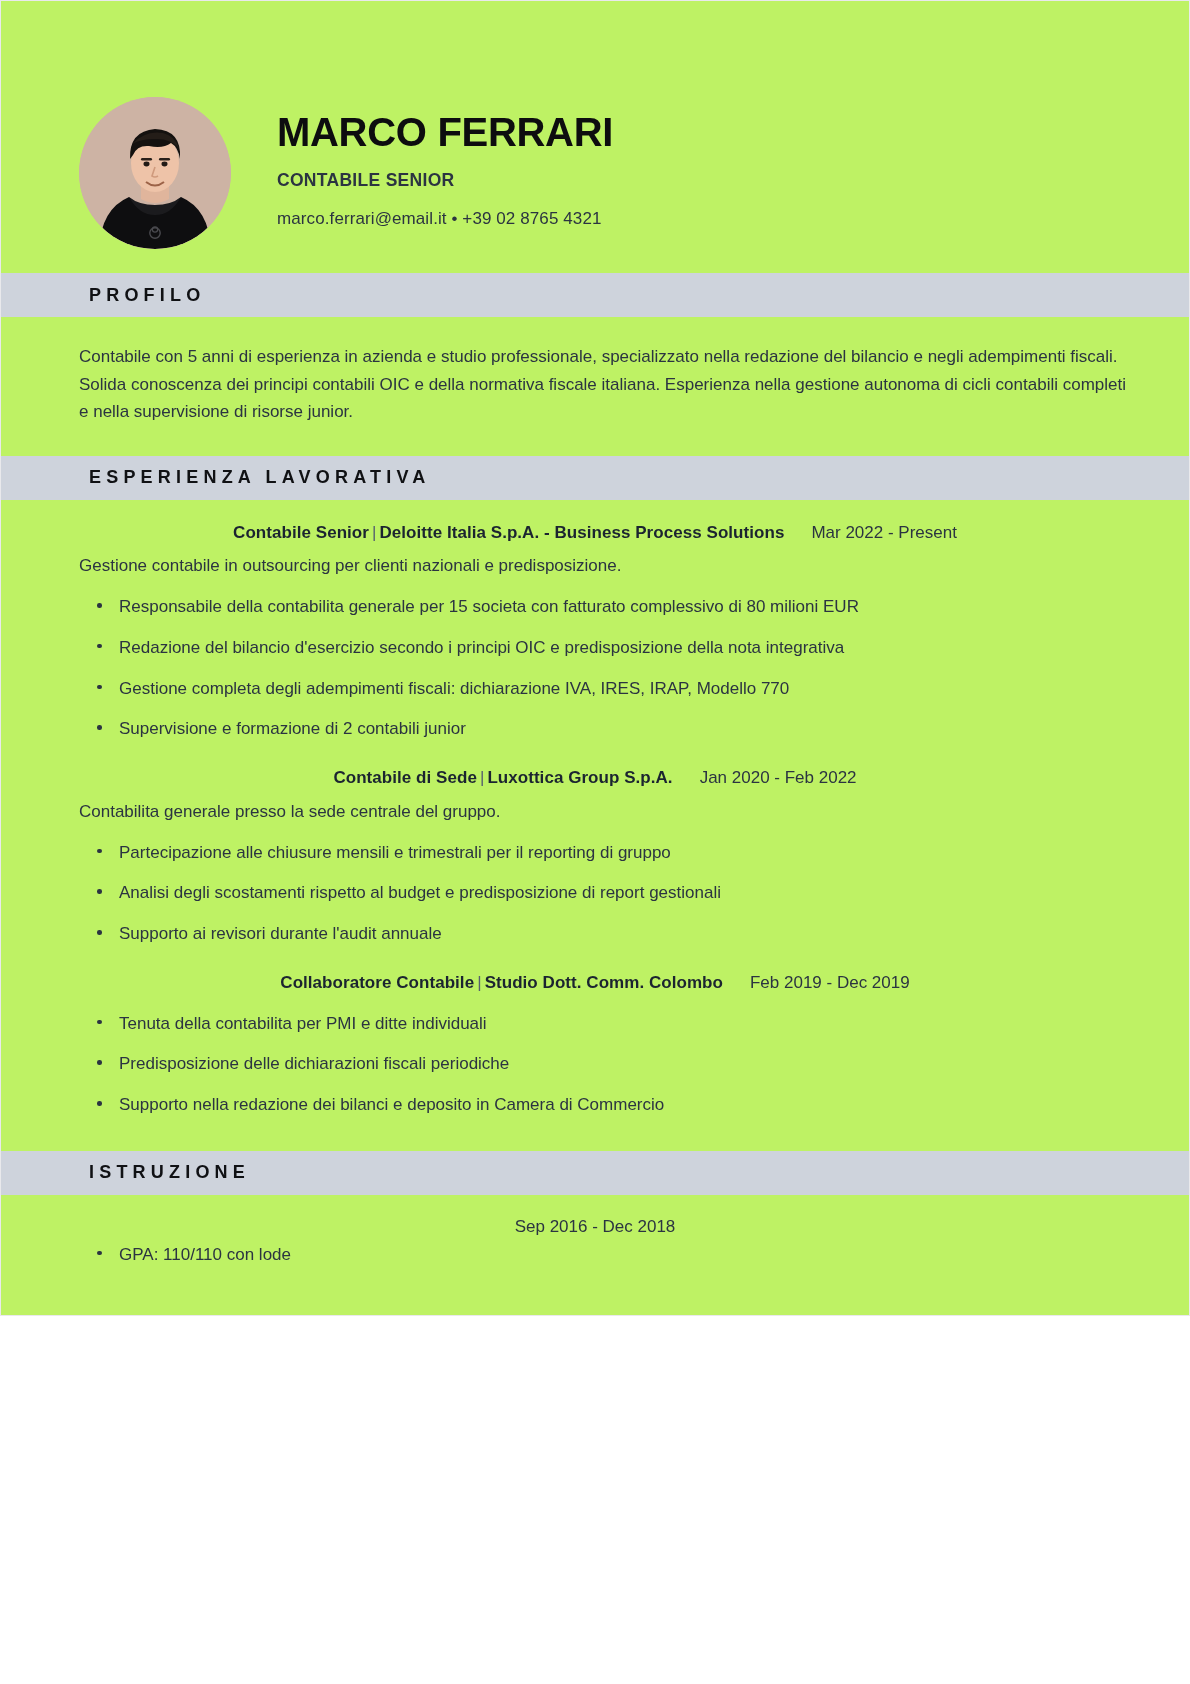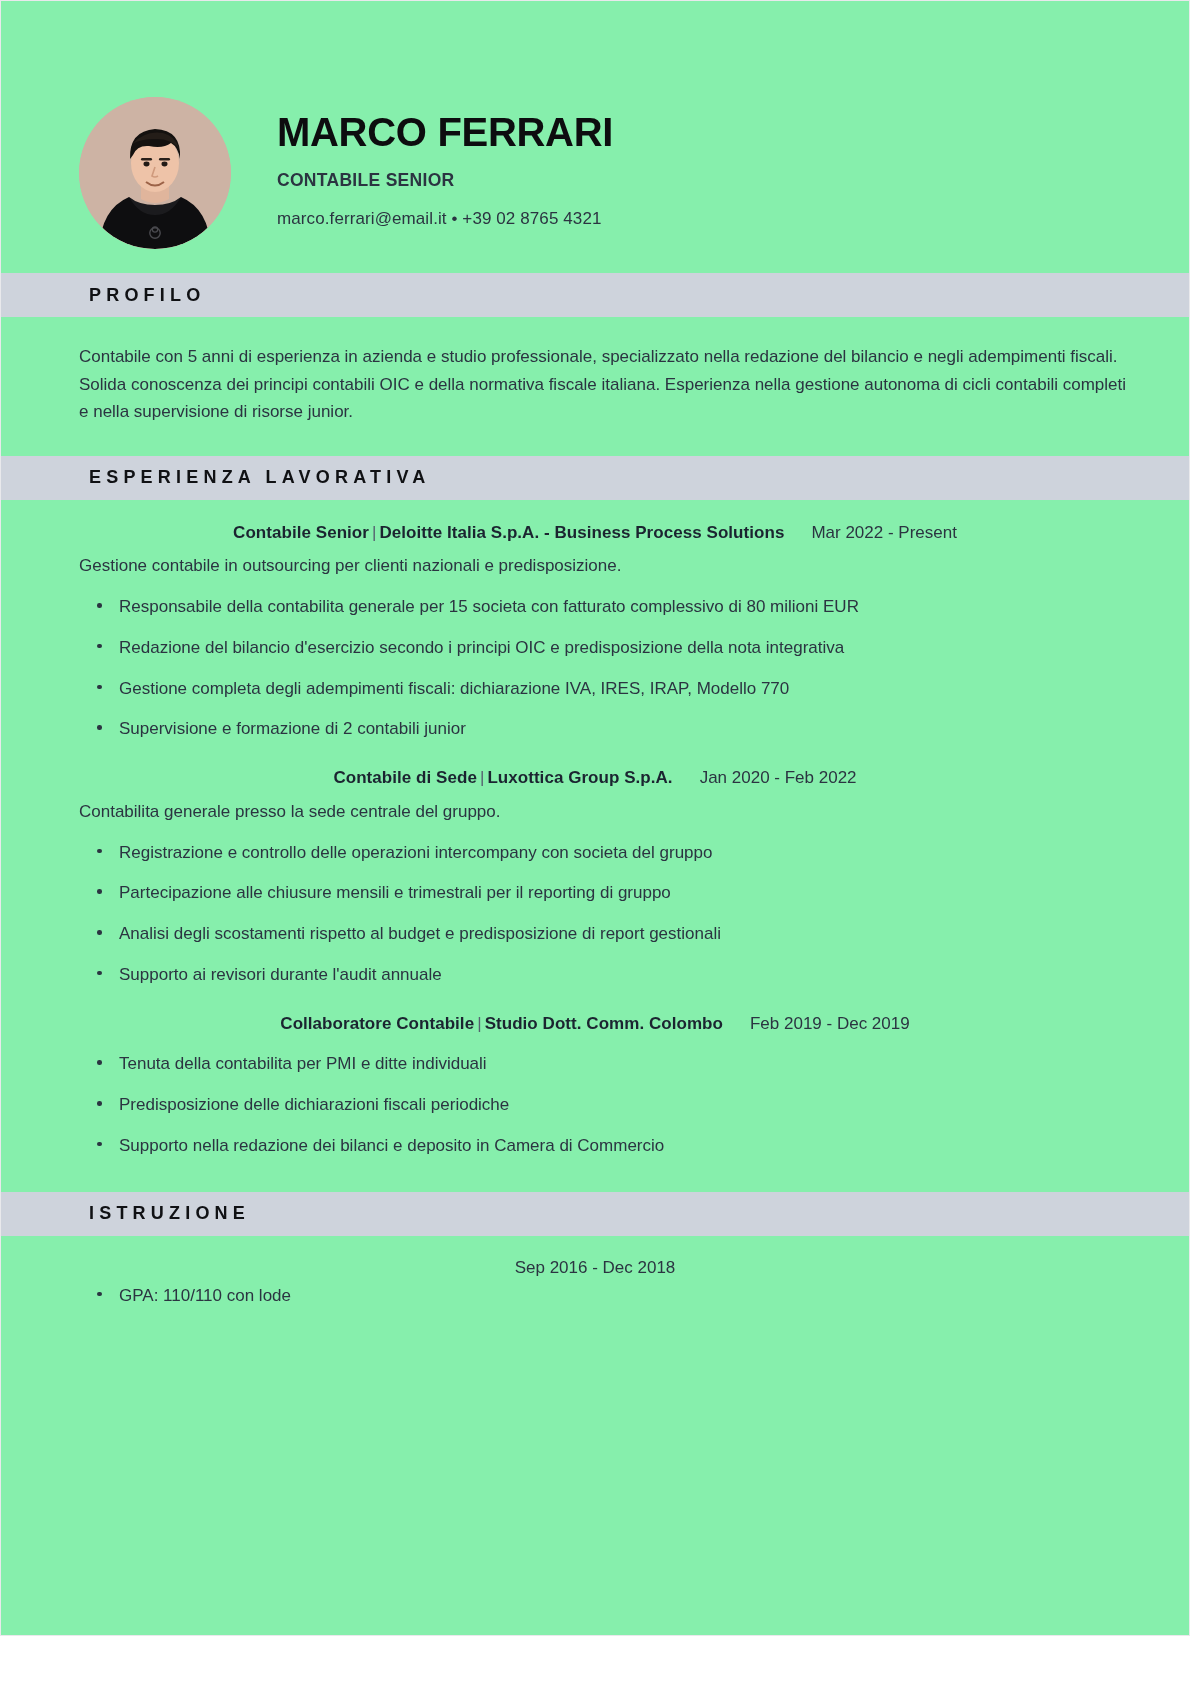--- a/index.html
+++ b/index.html
@@ -3,22 +3,22 @@
 <meta charset="utf-8">
 <style>
   * { box-sizing: border-box; margin: 0; padding: 0; }
   html, body {
     width: 1190px; height: 1684px;
     background: #ffffff;
     font-family: "Liberation Sans", sans-serif;
   }
   .page {
     position: relative;
-    width: 1190px; height: 1636px;
-    background: #86efac;
+    width: 1190px; height: 1316px;
+    background: #bef264;
     border: 1px solid #e9e9ec;
     overflow: hidden;
   }
 
   
   .header {
     display: flex;
     align-items: center;
     padding: 72px 0 0 78px;
     height: 272px;
@@ -221,21 +221,20 @@
 
     <div class="entry">
       <div class="entry-head">
         <div class="entry-title">
           <span>Contabile di Sede</span><span class="sep">|</span><span>Luxottica Group S.p.A.</span>
         </div>
         <div class="entry-date">Jan 2020 - Feb 2022</div>
       </div>
       <div class="entry-desc">Contabilita generale presso la sede centrale del gruppo.</div>
       <ul class="bullets">
-        <li>Registrazione e controllo delle operazioni intercompany con societa del gruppo</li>
         <li>Partecipazione alle chiusure mensili e trimestrali per il reporting di gruppo</li>
         <li>Analisi degli scostamenti rispetto al budget e predisposizione di report gestionali</li>
         <li>Supporto ai revisori durante l'audit annuale</li>
       </ul>
     </div>
 
     <div class="entry">
       <div class="entry-head">
         <div class="entry-title">
           <span>Collaboratore Contabile</span><span class="sep">|</span><span>Studio Dott. Comm. Colombo</span>

